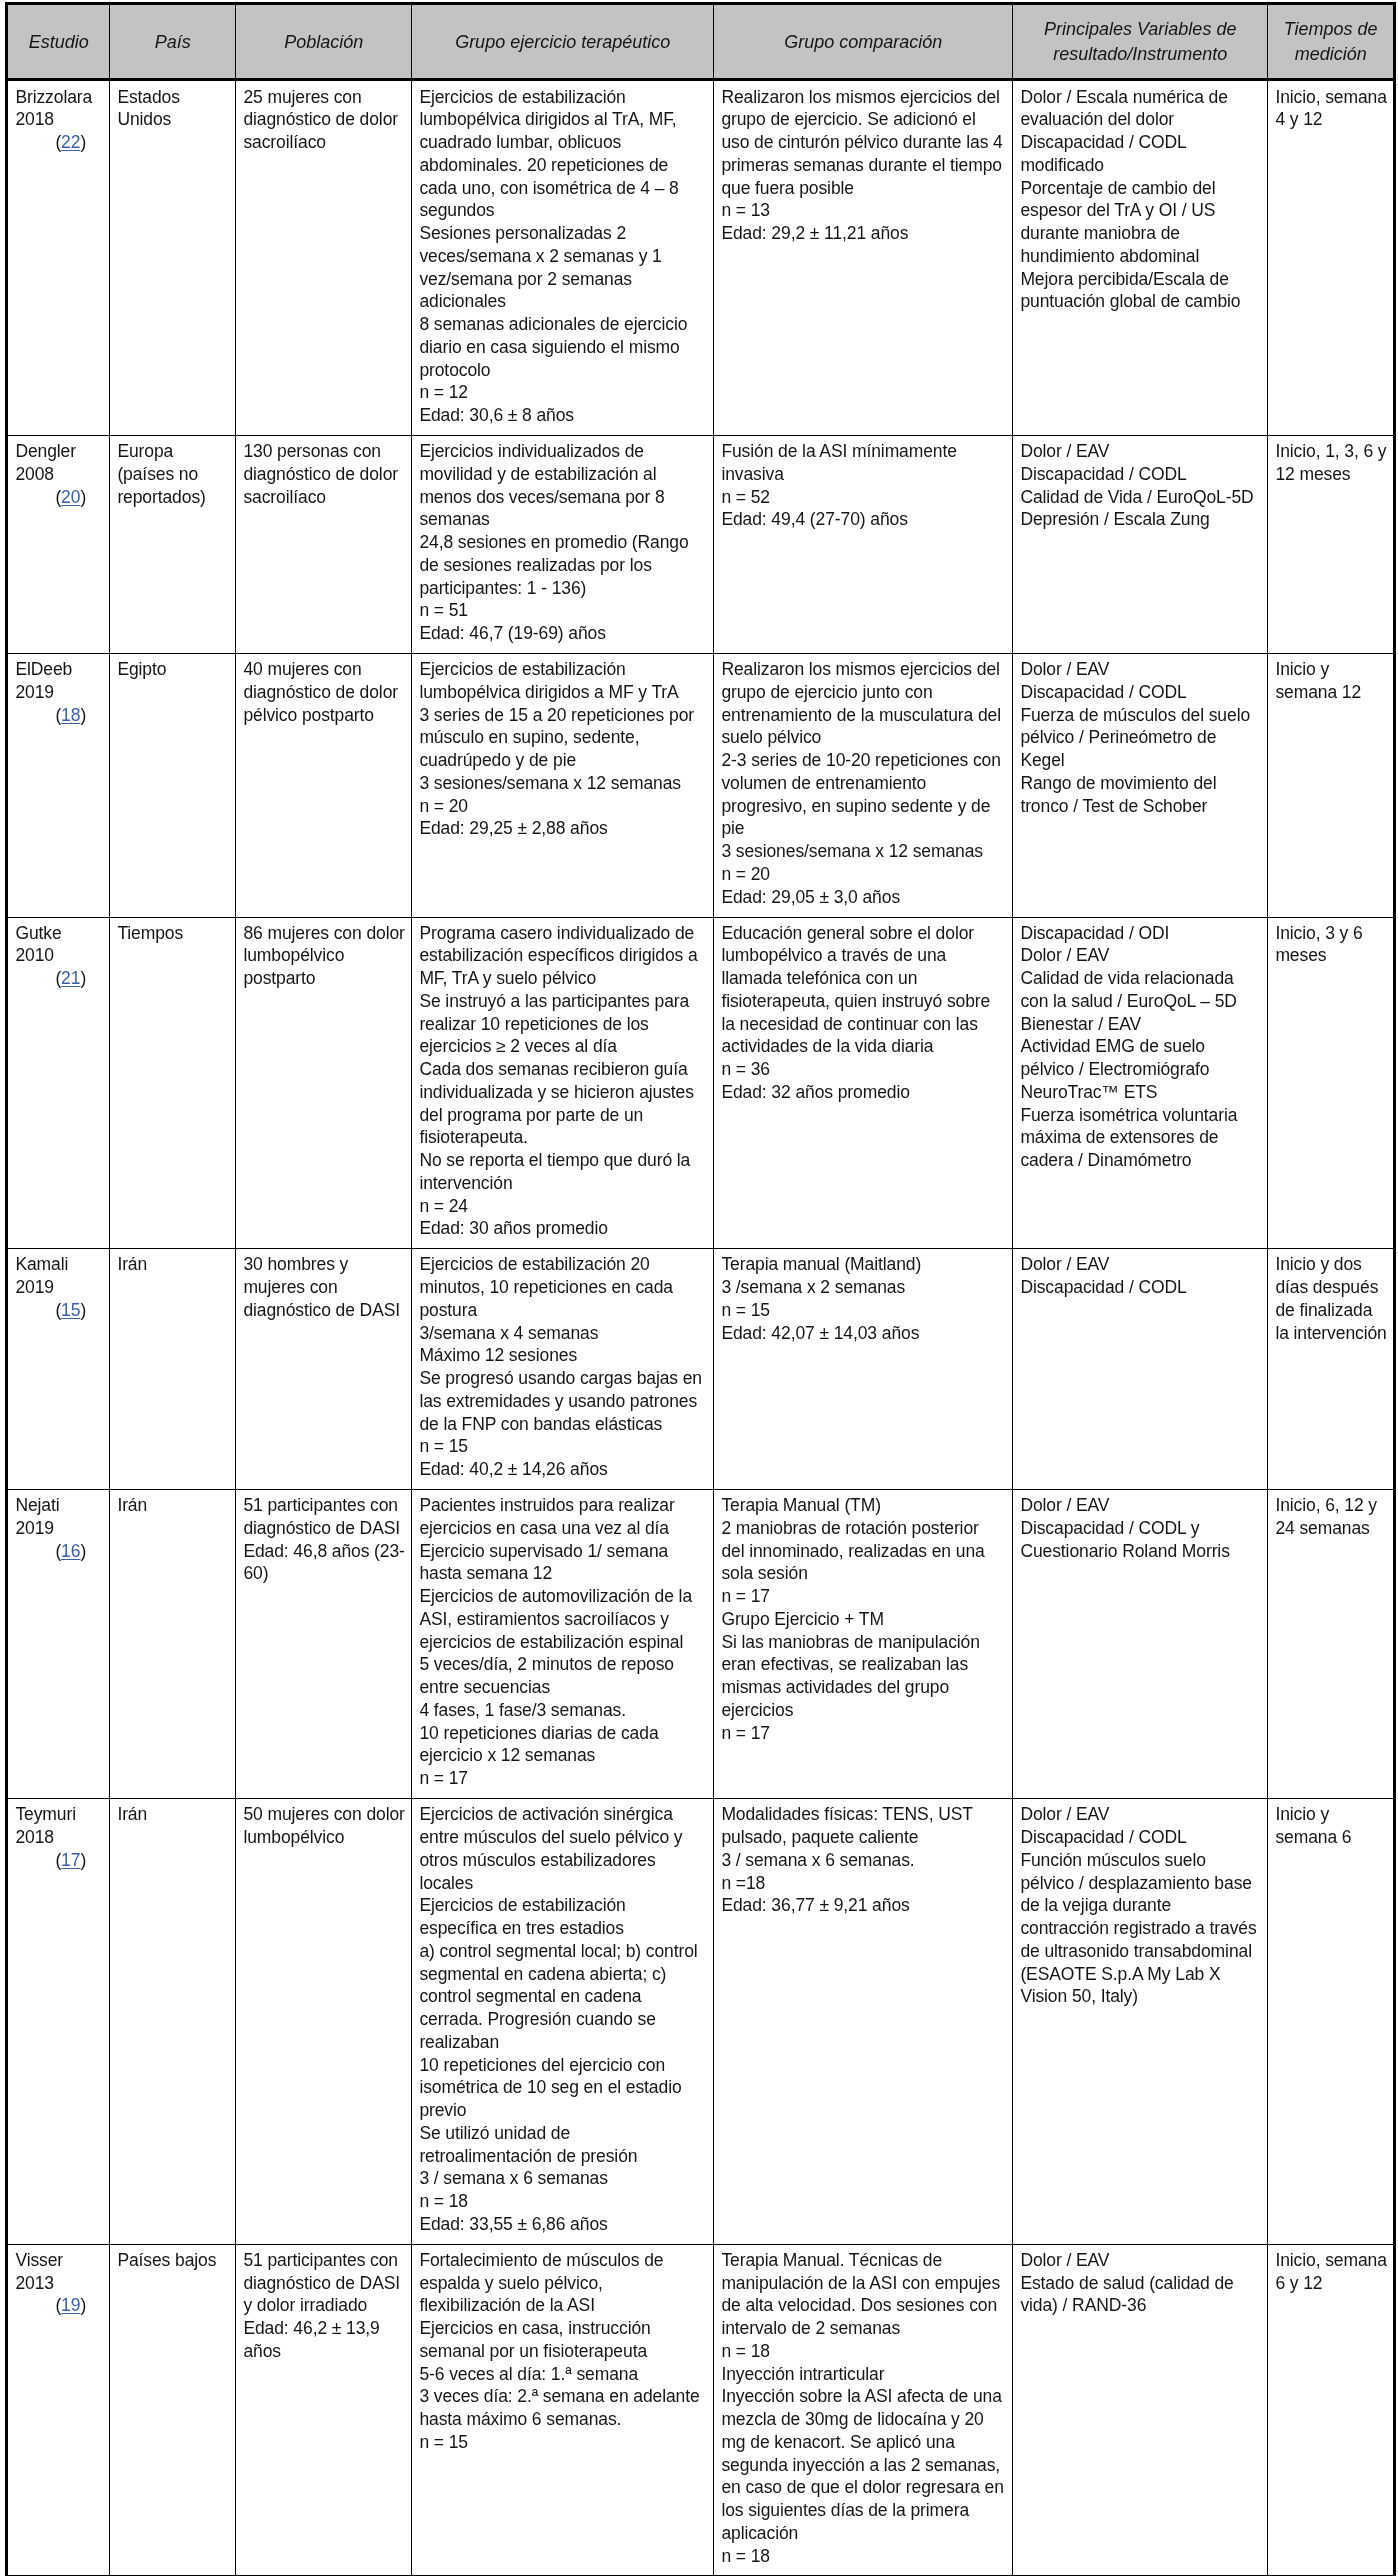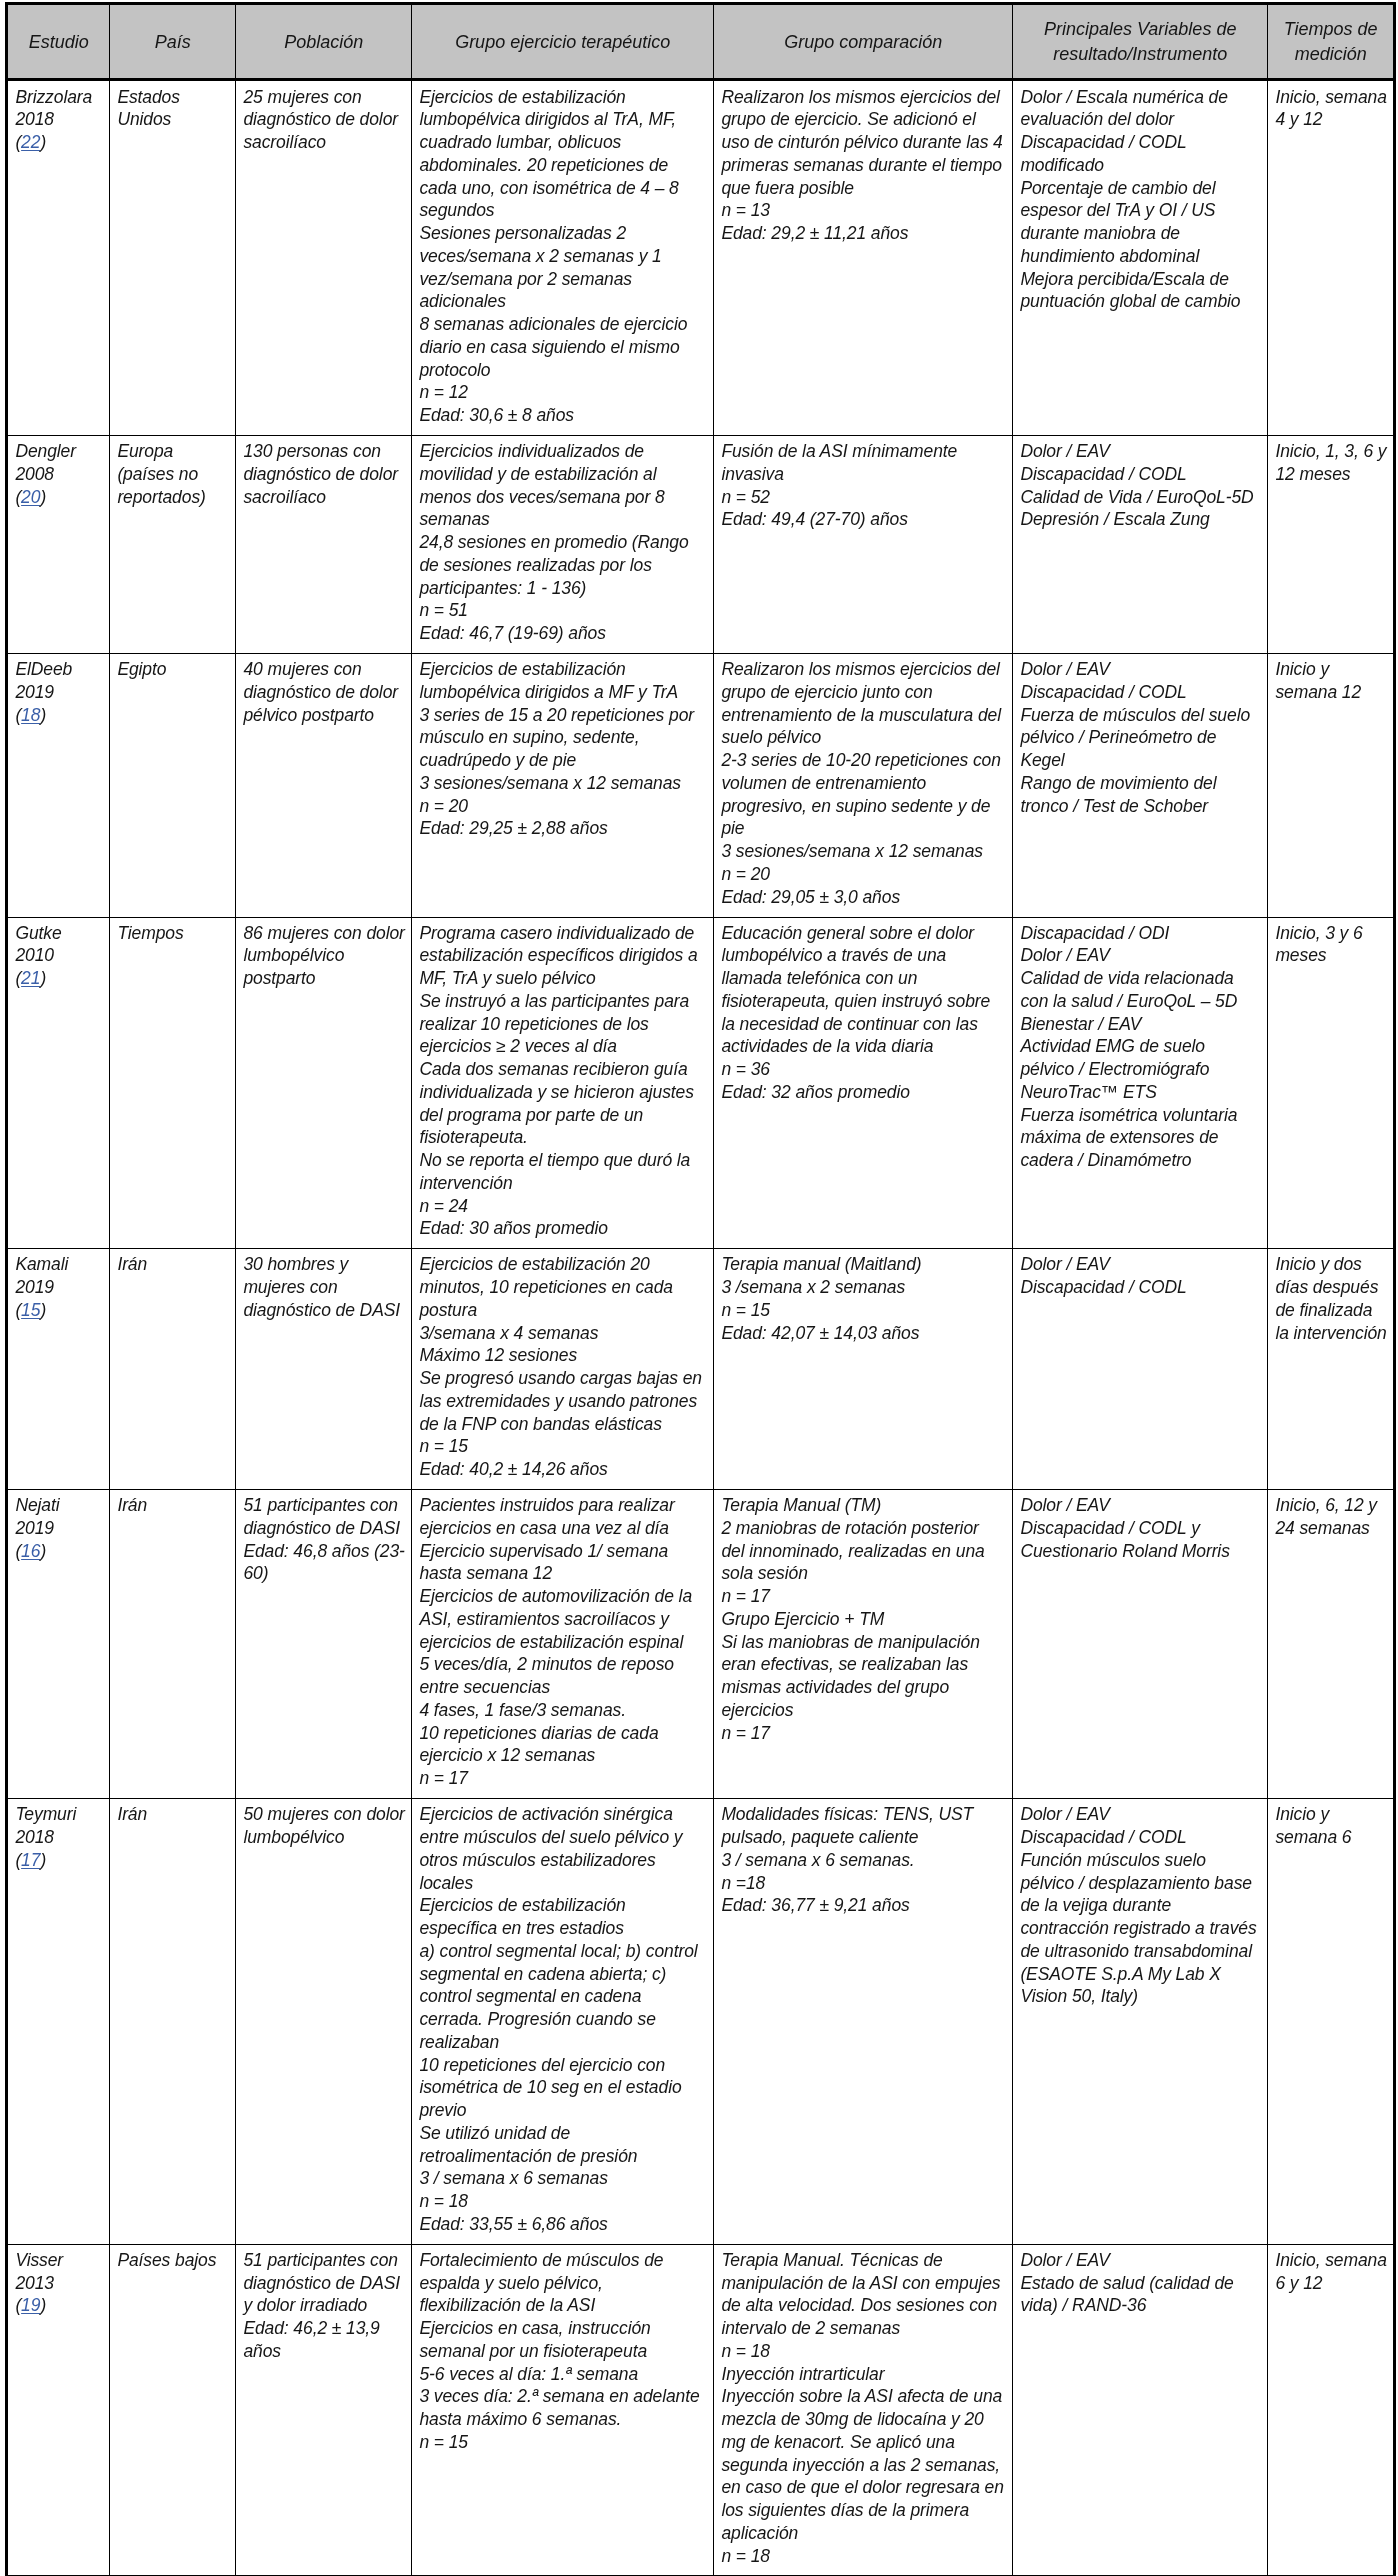--- a/index.html
+++ b/index.html
@@ -39,24 +39,23 @@
   td{
     border:1.5px solid var(--border-color);
     vertical-align:top;
     text-align:left;
     padding:4.1px 6.2px 8.2px 7.2px;
     font-size:17.5px;
     line-height:1.3;
     letter-spacing:-0.1px;
     white-space:pre-line;
     word-wrap:break-word;
-    font-style:italic;
   }
   .study-name{display:block;white-space:pre-line;}
-  .study-ref{display:block;}
+  .study-ref{display:block;margin-left:40px;}
   a.ref{
     color:var(--link-color);
     text-decoration:underline;
     text-decoration-thickness:1px;
     text-underline-offset:2.1px;
     cursor:pointer;
   }
 </style>
 </head>
 <body>

